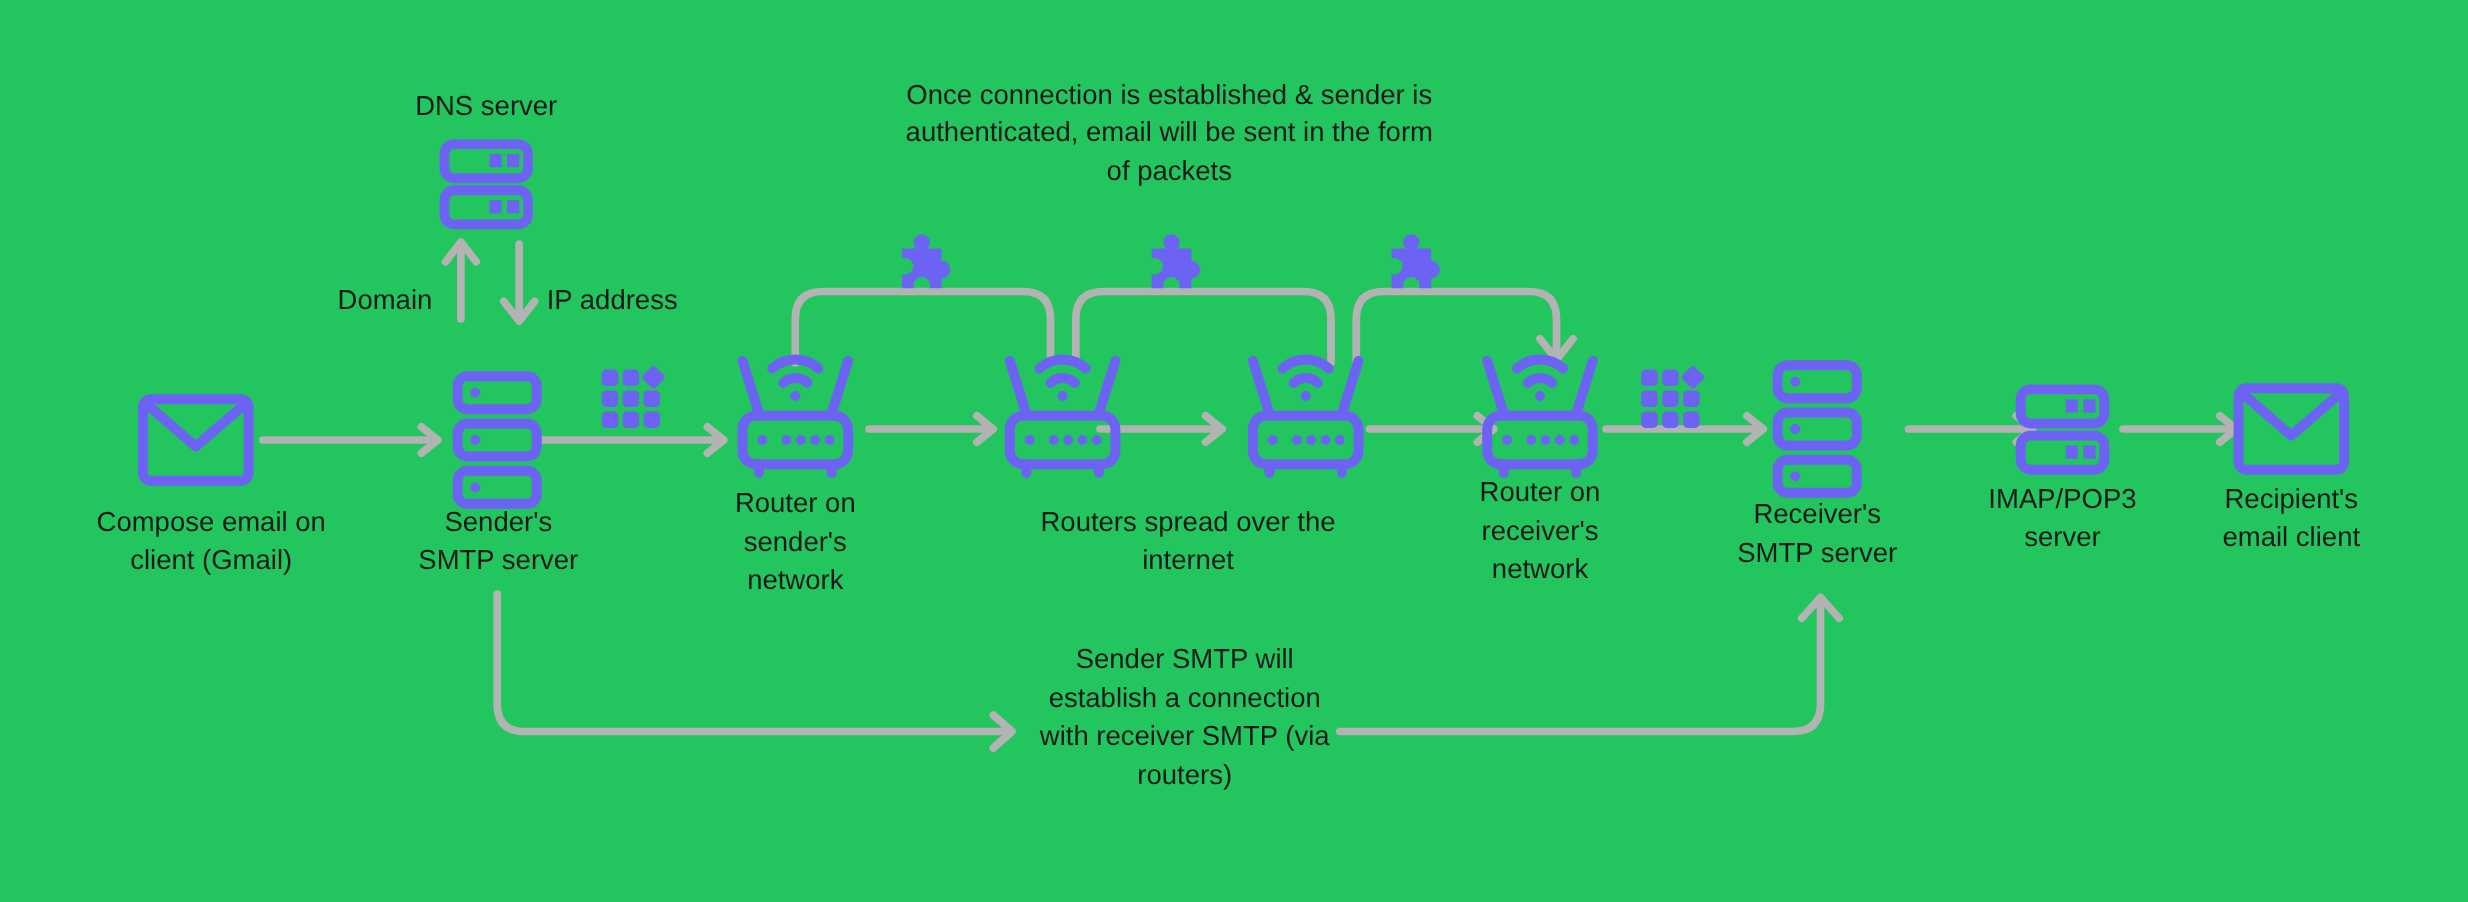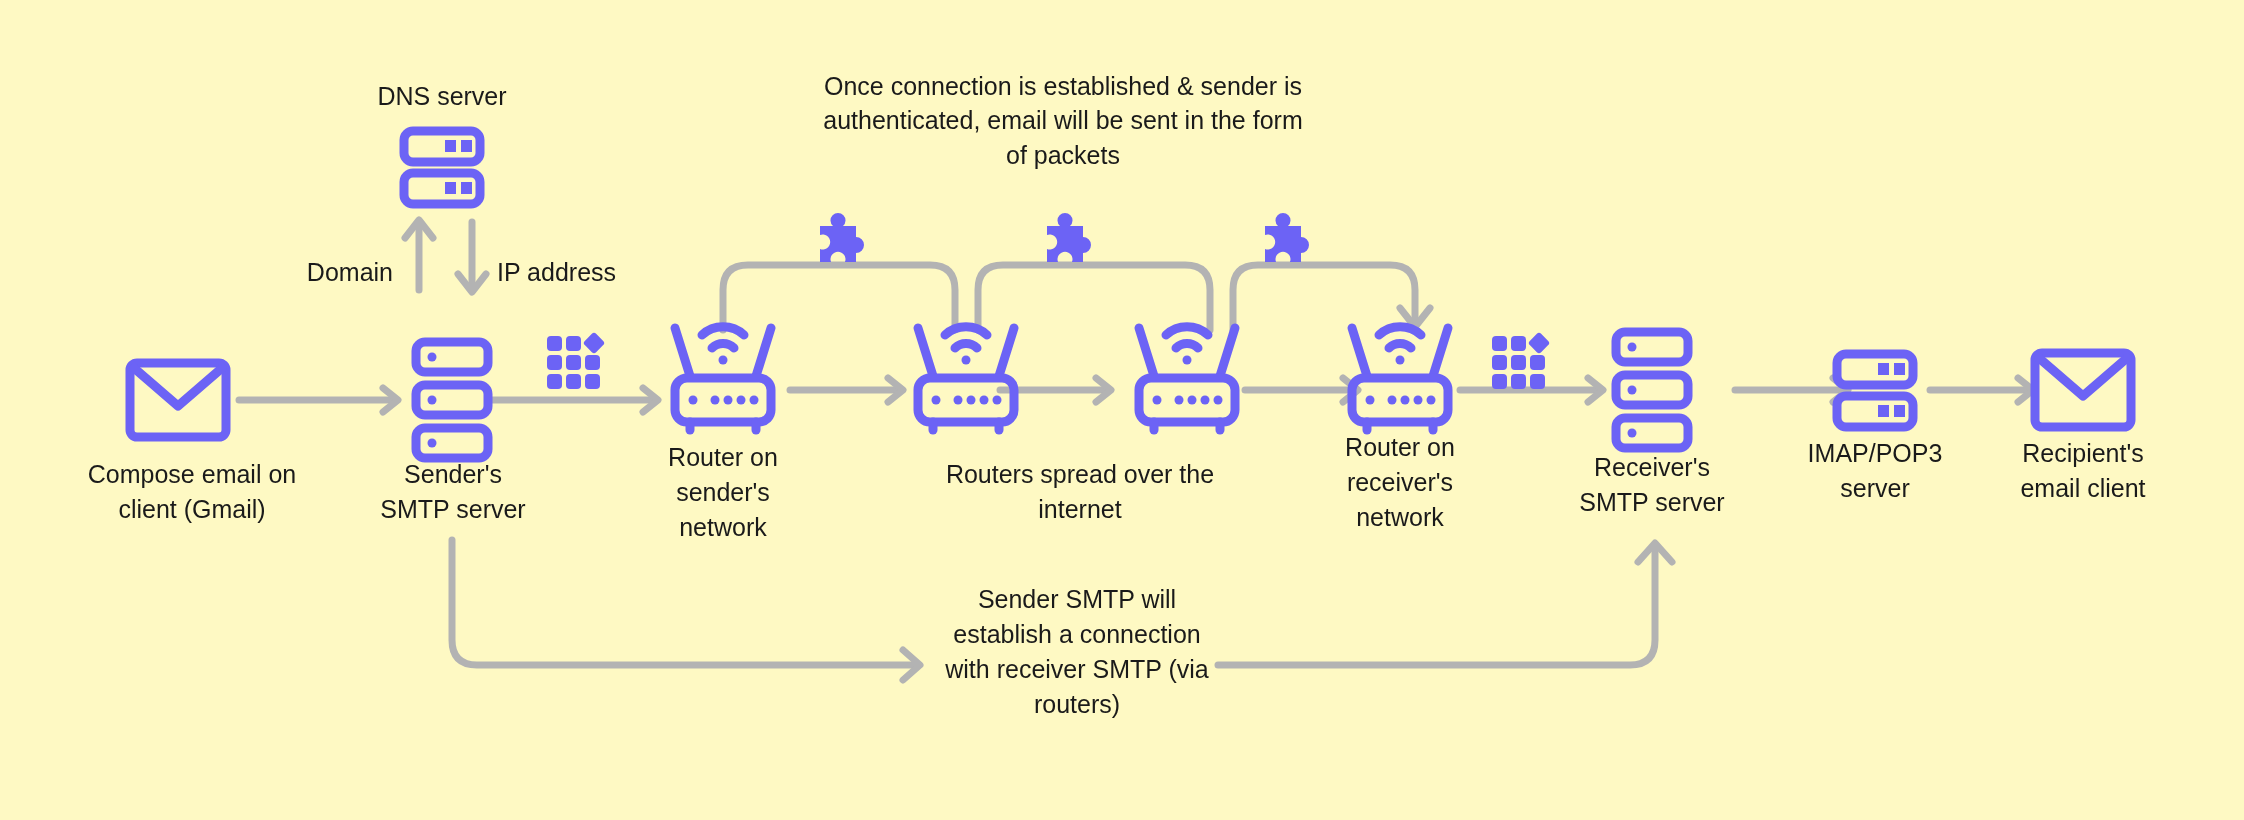--- a/index.html
+++ b/index.html
@@ -1,21 +1,21 @@
 <!DOCTYPE html>
 <html><head>
 <meta charset="utf-8">
 <style>
   html,body{margin:0;padding:0;background:#ffffff;}
   body{
     width:2244px;height:820px;
     font-family:"Liberation Sans","DejaVu Sans",sans-serif;
     overflow:hidden;
   }
-  #stage{position:relative;width:2244px;height:820px;background:#fef9c3;}
+  #stage{position:relative;width:2244px;height:820px;background:#22c55e;}
   svg.diagram{position:absolute;left:0;top:0;width:2244px;height:820px;display:block;}
   .lbl{
     font-family:"Liberation Sans","DejaVu Sans",sans-serif;
     font-size:25px;
     fill:#1a1a1a;
     text-anchor:middle;
     dominant-baseline:middle;
   }
   .note{
     font-family:"Liberation Sans","DejaVu Sans",sans-serif;

